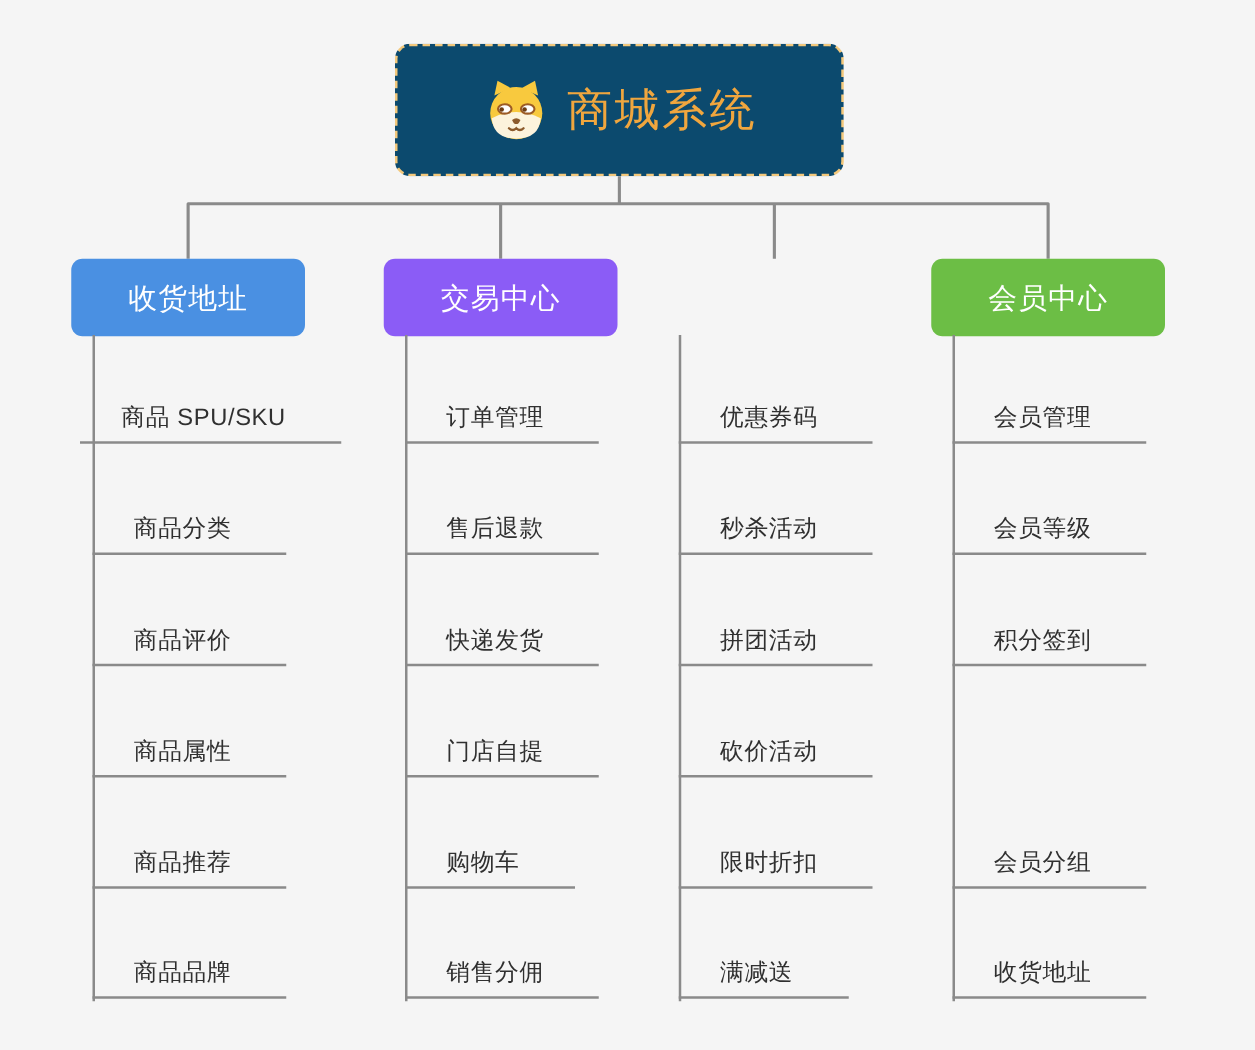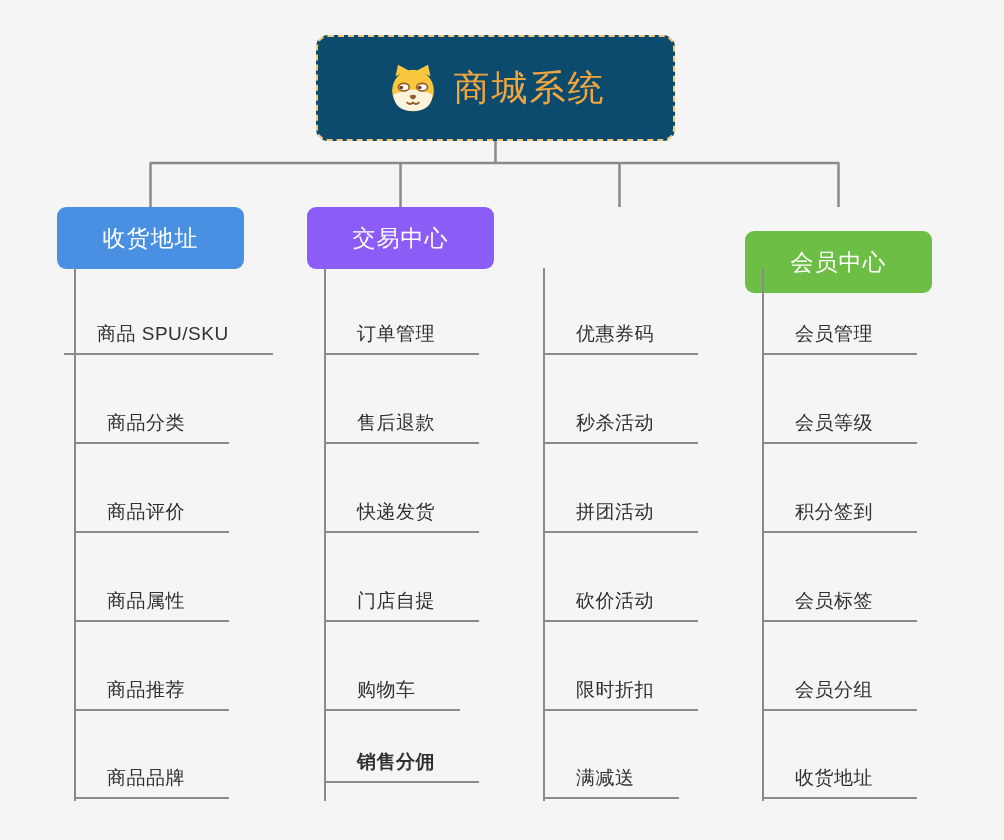--- a/index.html
+++ b/index.html
@@ -117,29 +117,28 @@
     <div class="leaf-node" style="left: 74px; top: 675px; height: 36px;">商品推荐</div>
     <div class="leaf-node" style="left: 74px; top: 586px; height: 36px;">商品属性</div>
     <div class="leaf-node" style="left: 74px; top: 763px; height: 36px;">商品品牌</div>
     <div class="branch-node" style="left: 307px; top: 207px; width: 187px; height: 62px; background: #8b5cf6;">交易中心</div>
     <div class="trunk" style="left: 324px; top: 268px; height: 533px;"></div>
     <div class="leaf-node" style="left: 324px; top: 319px; height: 36px;">订单管理</div>
     <div class="leaf-node" style="left: 324px; top: 408px; height: 36px;">售后退款</div>
     <div class="leaf-node" style="left: 324px; top: 497px; height: 36px; text-align: center;">快递发货</div>
     <div class="leaf-node" style="left: 324px; top: 586px; height: 36px;">门店自提</div>
     <div class="leaf-node" style="left: 324px; top: 675px; height: 36px;">购物车</div>
-    <div class="leaf-node" style="left: 324px; top: 747px; height: 36px; font-weight: bold;">销售分佣</div>
+    <div class="leaf-node" style="left: 324px; top: 763px; height: 36px;">销售分佣</div>
     <div class="trunk" style="left: 543px; top: 268px; height: 533px;"></div>
     <div class="leaf-node" style="left: 543px; top: 319px; height: 36px;">优惠券码</div>
     <div class="leaf-node" style="left: 543px; top: 408px; height: 36px;">秒杀活动</div>
     <div class="leaf-node" style="left: 543px; top: 497px; height: 36px;">拼团活动</div>
     <div class="leaf-node" style="left: 543px; top: 586px; height: 36px;">砍价活动</div>
     <div class="leaf-node" style="left: 543px; top: 675px; height: 36px;">限时折扣</div>
     <div class="leaf-node" style="left: 543px; top: 763px; height: 36px;">满减送</div>
-    <div class="branch-node" style="left: 745px; top: 207px; width: 187px; height: 62px; background: rgb(108, 190, 69); margin-top: 24px;">会员中心</div>
+    <div class="branch-node" style="left: 745px; top: 207px; width: 187px; height: 62px; background: rgb(108, 190, 69);">会员中心</div>
     <div class="trunk" style="left: 762px; top: 268px; height: 533px;"></div>
     <div class="leaf-node" style="left: 762px; top: 319px; height: 36px;">会员管理</div>
     <div class="leaf-node" style="left: 762px; top: 408px; height: 36px;">会员等级</div>
     <div class="leaf-node" style="left: 762px; top: 497px; height: 36px;">积分签到</div>
-    <div class="leaf-node" style="left: 762px; top: 586px; height: 36px;">会员标签</div>
     <div class="leaf-node" style="left: 762px; top: 675px; height: 36px;">会员分组</div>
     <div class="leaf-node" style="left: 762px; top: 763px; height: 36px;">收货地址</div>
   </div>
 
 </body></html>

